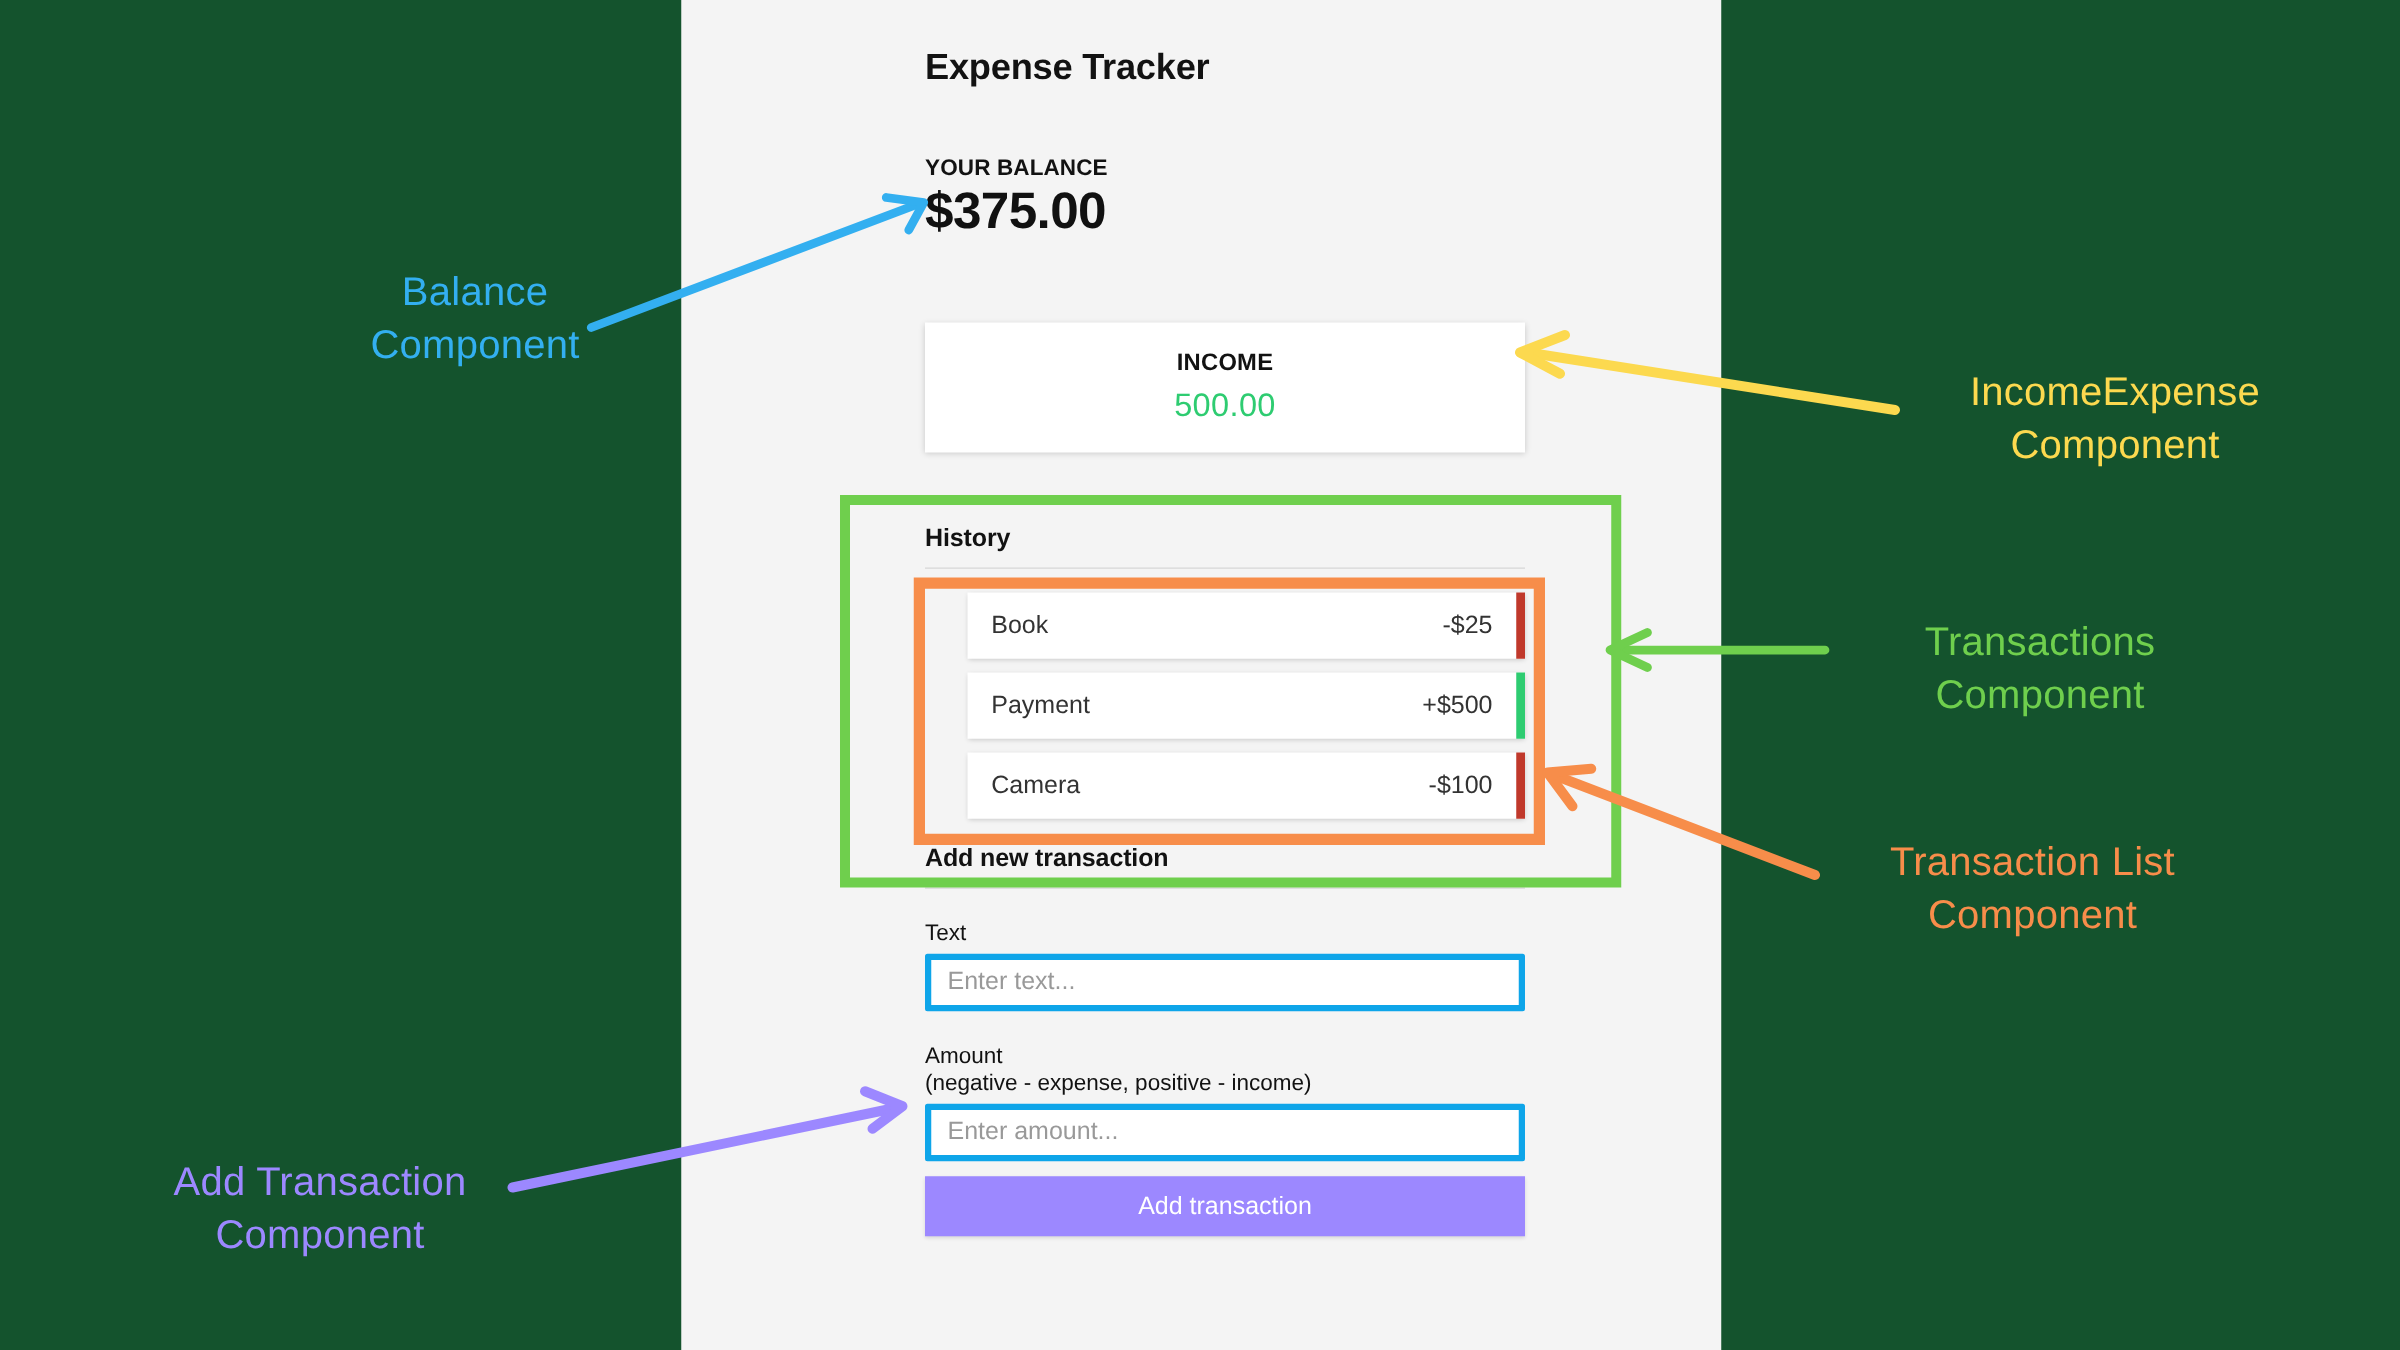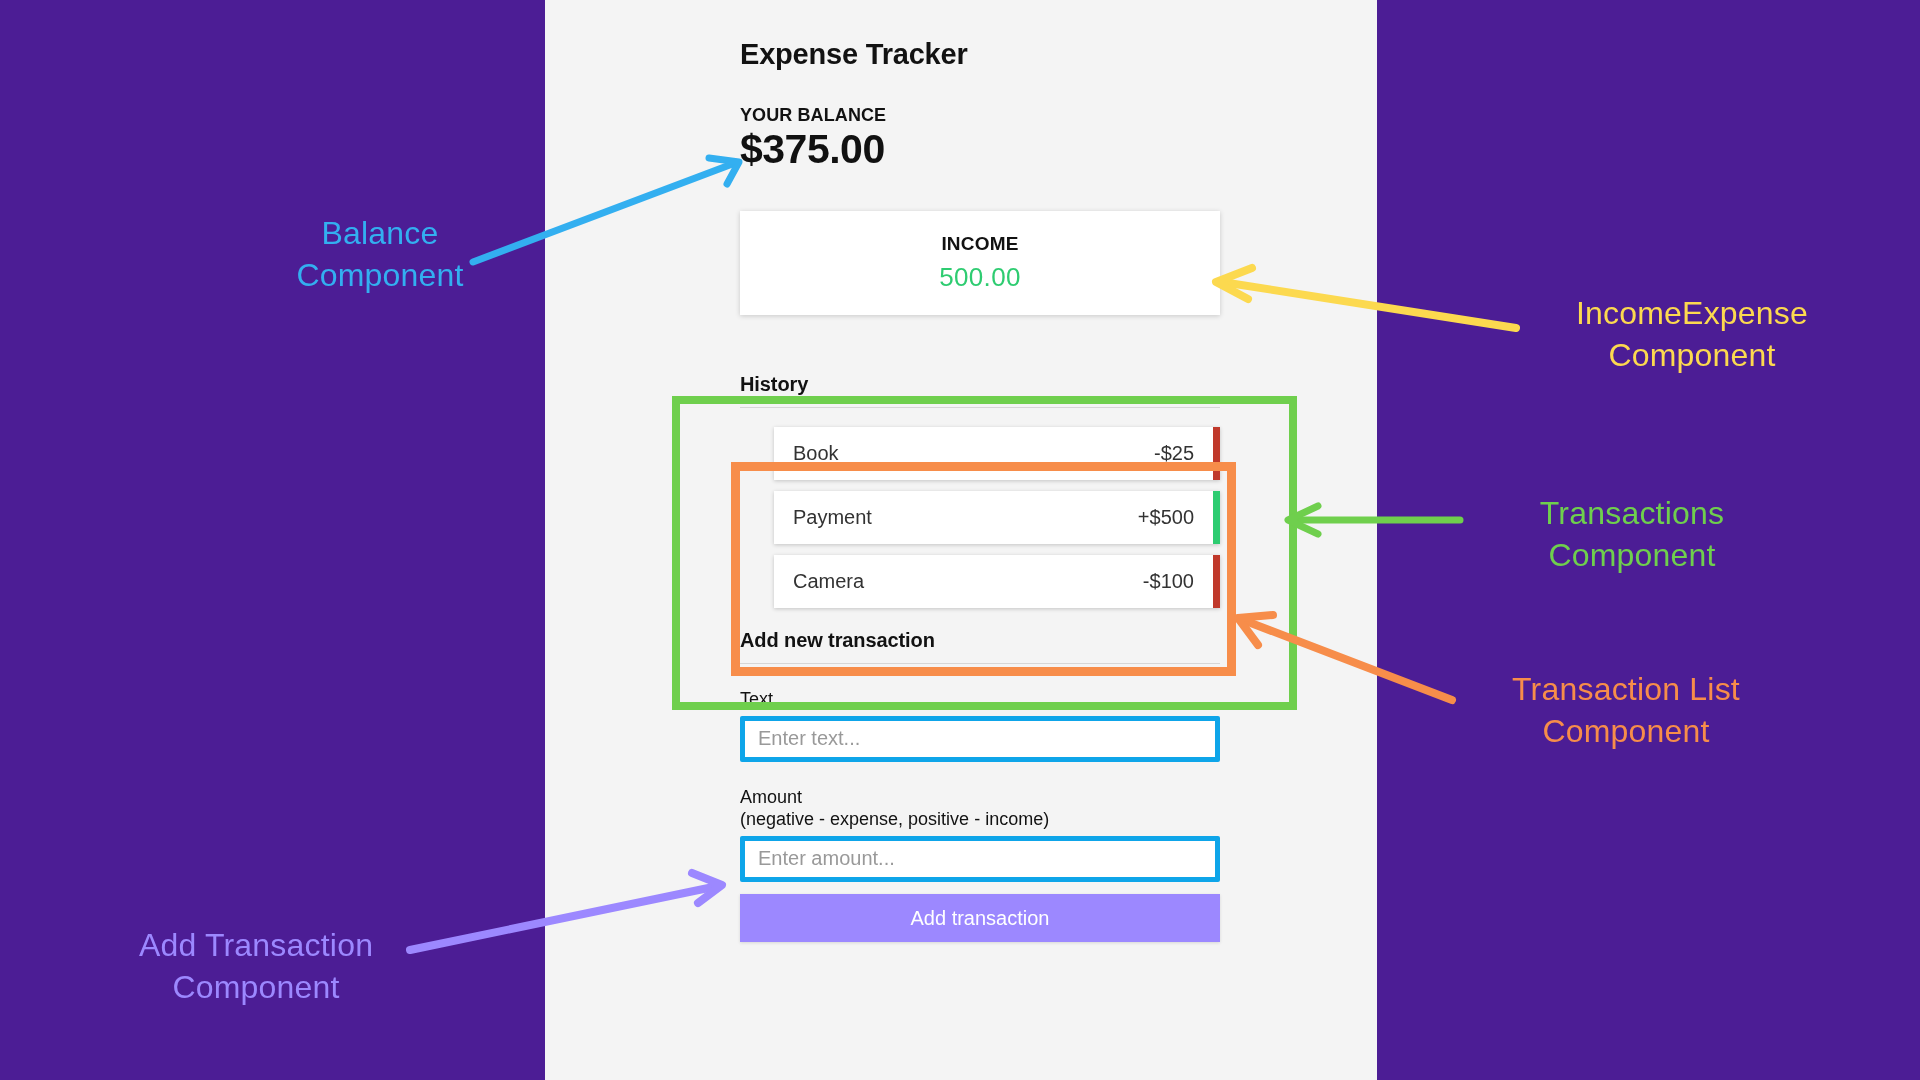--- a/index.html
+++ b/index.html
@@ -9,21 +9,21 @@
     height: 1080px;
     overflow: hidden;
     background: #ffffff;
     font-family: "Liberation Sans", sans-serif;
   }
 
   #stage {
     position: relative;
     width: 1920px;
     height: 1080px;
-    background: #4c1d95;
+    background: #14532d;
     text-decoration: underline;
   }
 
   
   .app-panel {
     position: absolute;
     left: 545px;
     top: 0;
     width: 832px;
     height: 1080px;
@@ -44,39 +44,39 @@
     color: #121212;
     letter-spacing: -0.2px;
     margin-top: 38px;
   }
 
   .balance-label {
     font-size: 18px;
     font-weight: bold;
     color: #121212;
     letter-spacing: 0.1px;
-    margin-top: 34px;
+    margin-top: 53px;
   }
 
   .balance-amount {
     font-size: 41px;
     font-weight: bold;
     color: #111111;
     letter-spacing: -0.5px;
     margin-top: 2px;
     line-height: 1.05;
   }
 
   
   .inc-exp-container {
     display: flex;
     background: #ffffff;
     box-shadow: 0 1px 5px rgba(0,0,0,0.18);
     padding: 22px 12px;
-    margin-top: 40px;
+    margin-top: 68px;
     width: 480px;
   }
 
   .ie-cell {
     flex: 1;
     text-align: center;
     position: relative;
   }
 
   .ie-cell + .ie-cell::before {

